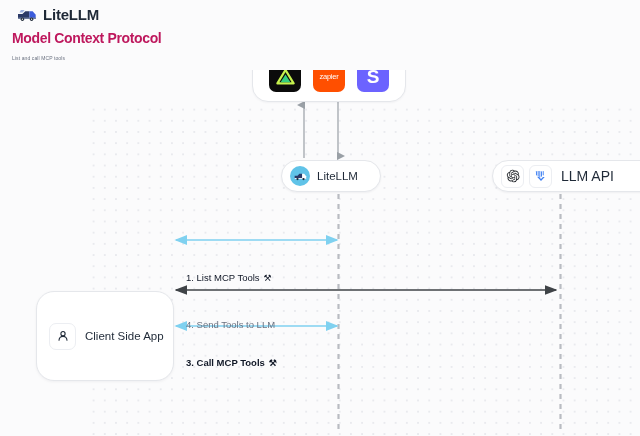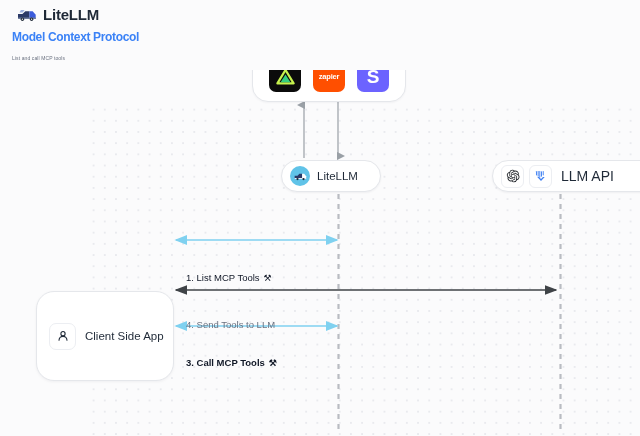--- a/index.html
+++ b/index.html
@@ -9,22 +9,22 @@
     font-family:"Liberation Sans", sans-serif;
     overflow:hidden;
     position:relative;
     color:#111827;
   }
   
   #header{position:absolute;left:0;top:0;width:640px;height:96px;background:#fbfbfc;}
   #brand{position:absolute;left:17px;top:7px;display:flex;align-items:center;gap:6px;}
   #brand-logo{width:20px;height:15px;position:relative;display:block;}
   #brand-name{font-size:15px;font-weight:600;color:#1f2937;letter-spacing:-0.2px;line-height:1;}
-  #page-title{position:absolute;left:12px;top:31px;font-size:12px;font-weight:700;
-    color:#3b82f6;letter-spacing:-0.35px;line-height:1;}
+  #page-title{position:absolute;left:12px;top:31px;font-size:14px;font-weight:700;
+    color:#be185d;letter-spacing:-0.35px;line-height:1;}
   #page-sub{position:absolute;left:12px;top:55px;font-size:5px;color:#6b7280;letter-spacing:0.1px;}
 
   
   #canvas{position:absolute;left:0;top:70px;width:640px;height:366px;background:#fbfbfc;overflow:hidden;}
   #dotgrid{
     position:absolute;left:88px;top:34px;width:552px;height:332px;
     background-image:radial-gradient(#e9eaee 0.9px, transparent 1px);
     background-size:11.2px 11.2px;
   }
   #wires{position:absolute;left:0;top:0;width:640px;height:366px;}
@@ -32,21 +32,21 @@
   
   .node{position:absolute;background:#ffffff;border:1px solid #e5e7eb;}
   #mcp-tools-box{
     left:252px;top:-20px;width:152px;height:50px;border-radius:16px;
     display:flex;align-items:center;justify-content:center;gap:12px;
     box-shadow:0 1px 2px rgba(16,24,40,.04);
   }
   .tool-icon{width:32px;height:32px;border-radius:7px;display:flex;align-items:center;
     justify-content:center;box-shadow:0 0 0 1px rgba(255,255,255,.6);}
   #tool-linear{background:#0b0b0b;}
-  #tool-zapier{background:#ff4f00;color:#ffffff;font-size:7.5px;font-weight:700;letter-spacing:-0.2px;}
+  #tool-zapier{background:#ff4f00;color:#ffffff;font-size:7.5px;font-weight:400;letter-spacing:-0.2px;}
   #tool-slack{background:#6c63ff;color:#ffffff;font-size:19px;font-weight:700;line-height:1;
     font-family:"Liberation Sans",sans-serif;}
 
   #litellm-node{
     left:281px;top:90px;width:100px;height:32px;border-radius:16px;
     display:flex;align-items:center;gap:7px;padding-left:8px;box-sizing:border-box;
     box-shadow:0 1px 2px rgba(16,24,40,.05);
   }
   #litellm-avatar{width:20px;height:20px;border-radius:50%;background:#60c3e8;
     display:flex;align-items:center;justify-content:center;flex:none;

